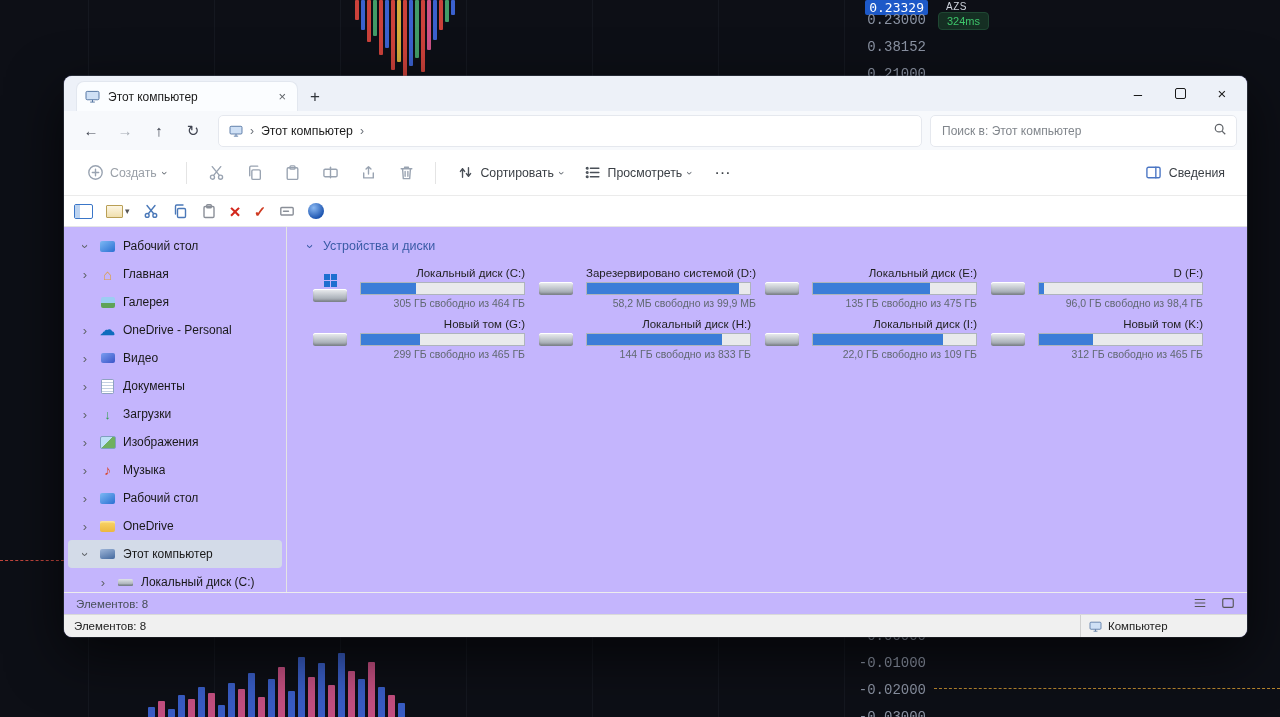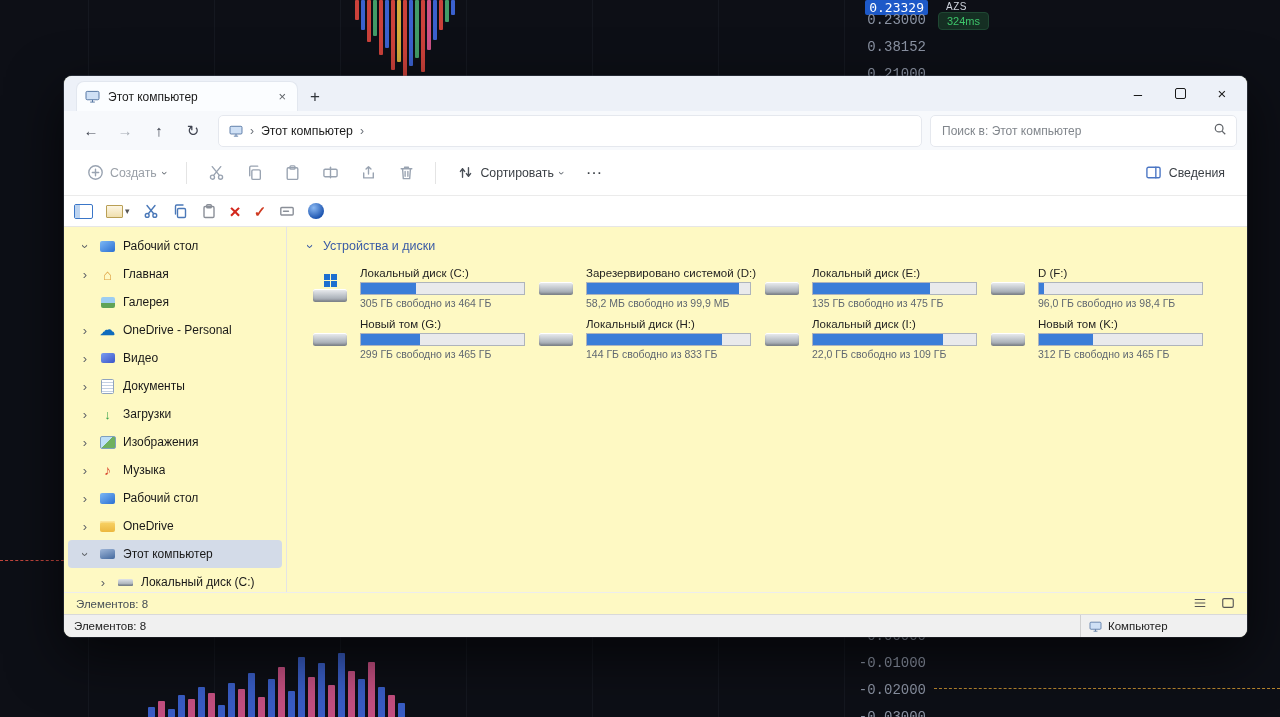--- a/index.html
+++ b/index.html
@@ -19,21 +19,21 @@
   .ticker{position:absolute;left:946px;top:1px;color:#ced3dc;font-size:10px;letter-spacing:.5px;text-align:center;}
   .latency{position:absolute;left:938px;top:12px;background:#152f23;color:#3dc46a;font-size:11px;
            padding:2px 8px;border-radius:4px;border:1px solid #1f4733;}
   .price-axis{position:absolute;left:872px;top:0;width:58px;height:717px;}
   .plabel{position:absolute;right:4px;color:#8b93a3;font-size:14px;font-family:Liberation Mono, monospace;}
   .pbadge{position:absolute;right:2px;top:0;background:#1d59c8;color:#fff;font-size:13px;
           font-family:"DejaVu Sans Mono",monospace;padding:0 4px;border-radius:2px;}
 
   
   .window{position:absolute;left:64px;top:76px;width:1183px;height:561px;border-radius:8px;
-          background:#fef9c3;display:flex;flex-direction:column;overflow:hidden;
+          background:#c4b5fd;display:flex;flex-direction:column;overflow:hidden;
           box-shadow:0 18px 55px rgba(0,0,0,.65),0 0 0 1px rgba(110,120,140,.35);}
 
   
   .tabs-row{height:35px;background:#edf1f8;display:flex;align-items:flex-end;padding-left:12px;position:relative;flex:none;}
   .tab{width:204px;height:29px;background:#fbfdff;border-radius:8px 8px 0 0;display:flex;align-items:center;
        gap:8px;padding:0 8px;border:1px solid #e2e7ef;border-bottom:none;font-size:12px;color:#1b1b1b;}
   .tab-title{flex:1;white-space:nowrap;overflow:hidden;}
   .tab-close{color:#5f6368;font-size:13px;padding:0 3px;}
   .newtab{font-size:17px;color:#30343a;padding:0 12px 4px;}
   .caption{position:absolute;right:4px;top:0;height:34px;display:flex;align-items:center;}
@@ -74,21 +74,21 @@
   .cbi svg{width:16px;height:16px;fill:none;stroke-width:1.4;stroke-linecap:round;stroke-linejoin:round;}
   .pane-ic{width:17px;height:13px;border:1.5px solid #3a76c8;border-radius:2px;position:relative;background:#fff;}
   .pane-ic::before{content:"";position:absolute;left:0;top:0;bottom:0;width:5px;background:#bcd3f0;}
   .mail-ic{width:15px;height:11px;background:linear-gradient(180deg,#fdf6e3,#f0dfae);border:1px solid #b99f55;border-radius:1px;}
   .caret{font-size:9px;color:#555;margin-left:2px;}
   .redx{font-size:19px;font-weight:700;color:#d3281e;line-height:1;}
   .redcheck{font-size:15px;font-weight:700;color:#cf3b22;line-height:1;}
   .shell-ic{width:16px;height:16px;border-radius:50%;background:radial-gradient(circle at 35% 30%,#8ab8f2,#1d55b0 72%);}
 
   
-  .wbody{flex:1;display:flex;min-height:0;}
+  .wbody{flex:1;display:flex;min-height:0;text-align:right;}
   .sidebar{width:222px;flex:none;border-right:1px solid #e4e4e4;padding-top:5px;overflow:hidden;}
   .side-item{display:flex;align-items:center;gap:7px;height:28px;padding-left:10px;margin:0 4px;
              border-radius:4px;font-size:12px;color:#191919;}
   .side-item.selected{background:#d3dbe8;}
   .chev{width:14px;flex:none;display:flex;justify-content:center;color:#5f6368;font-size:13px;line-height:1;}
   .chev.down{transform:rotate(90deg);}
   .chev.none{visibility:hidden;}
   .side-label{white-space:nowrap;overflow:hidden;}
 
   
@@ -327,20 +327,32 @@
     <div class="tsep"></div>
     <div class="tbtn">
       <span class="tbi dark">
         <svg viewBox="0 0 16 16">
             <path d="M5.2 12.5v-8M5.2 4.5L3.2 7M5.2 4.5L7.2 7M10.8 3.5v8M10.8 11.5L8.8 9M10.8 11.5L12.8 9"></path>
           </svg>
         </span>
       <span>Сортировать</span>
       <span class="ddv">›</span>
     </div>
+    <div class="tbtn">
+      <span class="tbi dark">
+        <svg viewBox="0 0 16 16">
+            <path d="M6 4h8M6 8h8M6 12h8"></path>
+            <circle cx="3" cy="4" r="0.8"></circle>
+            <circle cx="3" cy="8" r="0.8"></circle>
+            <circle cx="3" cy="12" r="0.8"></circle>
+          </svg>
+        </span>
+      <span>Просмотреть</span>
+      <span class="ddv">›</span>
+    </div>
     <div class="more">…</div>
     <div class="tspacer"></div>
     <div class="tbtn">
       <span class="tbi blue">
         <svg viewBox="0 0 16 16">
             <rect x="1.8" y="3" width="12.4" height="10" rx="1.5"></rect>
             <path d="M10.2 3v10"></path>
           </svg>
         </span>
       <span>Сведения</span>

